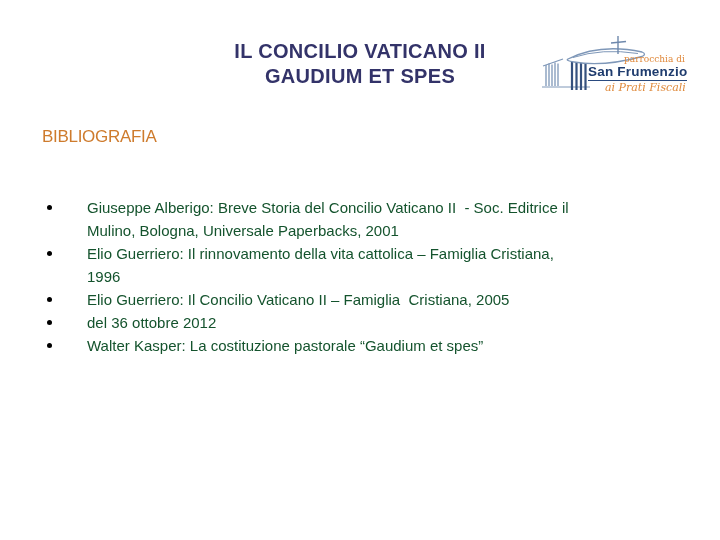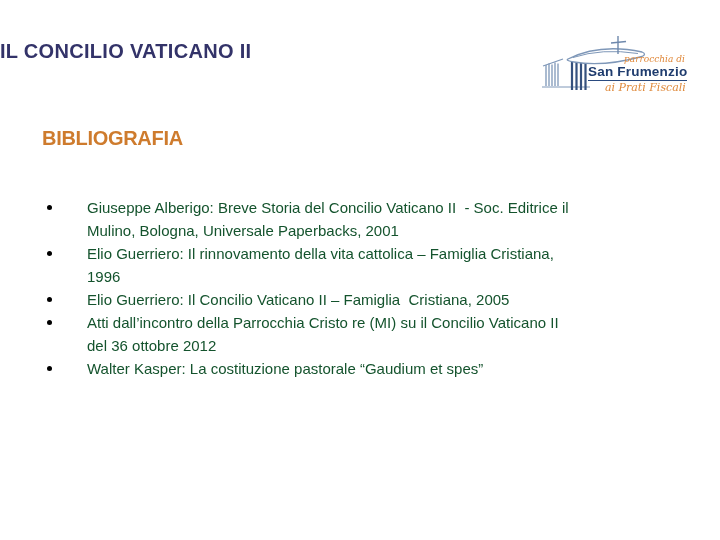--- a/index.html
+++ b/index.html
@@ -12,39 +12,38 @@
   .slide{
     position:relative;
     width:720px;height:540px;
     background:#ffffff;
   }
   
   .title-block{
     position:absolute;
     top:39px;left:0;
     width:720px;
-    text-align:left;
+    text-align:center;
     color:#333369;
     font-size:20px;
     font-weight:700;
     line-height:25px;
     letter-spacing:0.3px;
   }
   .title-line{display:block;white-space:pre;}
   
   .logo{
     position:absolute;
     left:538px;top:28px;
     width:180px;height:72px;
   }
   .logo svg{position:absolute;left:0;top:0;}
   .logo-small{
     position:absolute;left:86px;top:26px;
     font-family:"DejaVu Serif", serif;
-    font-style:italic;
     font-size:9px;
     color:#E0883A;
     white-space:pre;
   }
   .logo-name{
     position:absolute;left:50px;top:36px;
     font-size:13.5px;
     font-weight:700;
     color:#1F3C6E;
     letter-spacing:0.2px;
@@ -58,22 +57,22 @@
     font-style:italic;
     font-size:11px;
     color:#DF8A3C;
     white-space:pre;
     margin-left:7px;
   }
   
   .heading{
     position:absolute;
     left:42px;top:127px;
-    font-size:20px;
-    font-weight:700;
+    font-size:17px;
+    font-weight:400;
     letter-spacing:-0.3px;
     color:#CE7B2D;
     white-space:pre;
   }
   
   .biblio{
     position:absolute;
     left:44px;top:196px;
     width:660px;
     list-style:none;
@@ -96,20 +95,21 @@
   }
   .line{display:block;white-space:pre;}
 </style>
 </head>
 <body>
 
 <div class="slide">
 
   <div class="title-block">
     <span class="title-line">IL CONCILIO VATICANO II</span>
+    <span class="title-line">GAUDIUM ET SPES</span>
   </div>
 
   <div class="logo">
     <svg width="180" height="72" viewBox="0 0 180 72">
 
       <path d="M5 38 L25 31" stroke="#7E97B8" stroke-width="1.2" fill="none"></path>
       <path d="M8 37 V58 M11 35.5 V58 M14 36.5 V58 M17 34.5 V58 M20 35.5 V58" stroke="#7E97B8" stroke-width="1.3" fill="none"></path>
       <path d="M4 59 L52 59" stroke="#7E97B8" stroke-width="1" fill="none"></path>
 
       <path d="M34 33 V62 M38.5 30 V62 M43 32.5 V62 M47.5 31 V62" stroke="#35517E" stroke-width="2.2" fill="none"></path>
@@ -137,21 +137,20 @@
       <span class="bullet"></span>
       <span class="line">Elio Guerriero: Il rinnovamento della vita cattolica – Famiglia Cristiana,</span>
       <span class="line">1996</span>
     </li>
     <li>
       <span class="bullet"></span>
       <span class="line">Elio Guerriero: Il Concilio Vaticano II – Famiglia  Cristiana, 2005</span>
     </li>
     <li>
       <span class="bullet"></span>
-      <span class="line">Atti dall’incontro della Parrocchia Cristo re (MI) su il Concilio Vaticano II</span>
       <span class="line">del 36 ottobre 2012</span>
     </li>
     <li>
       <span class="bullet"></span>
       <span class="line">Walter Kasper: La costituzione pastorale “Gaudium et spes”</span>
     </li>
   </ul>
 
 </div>
 

